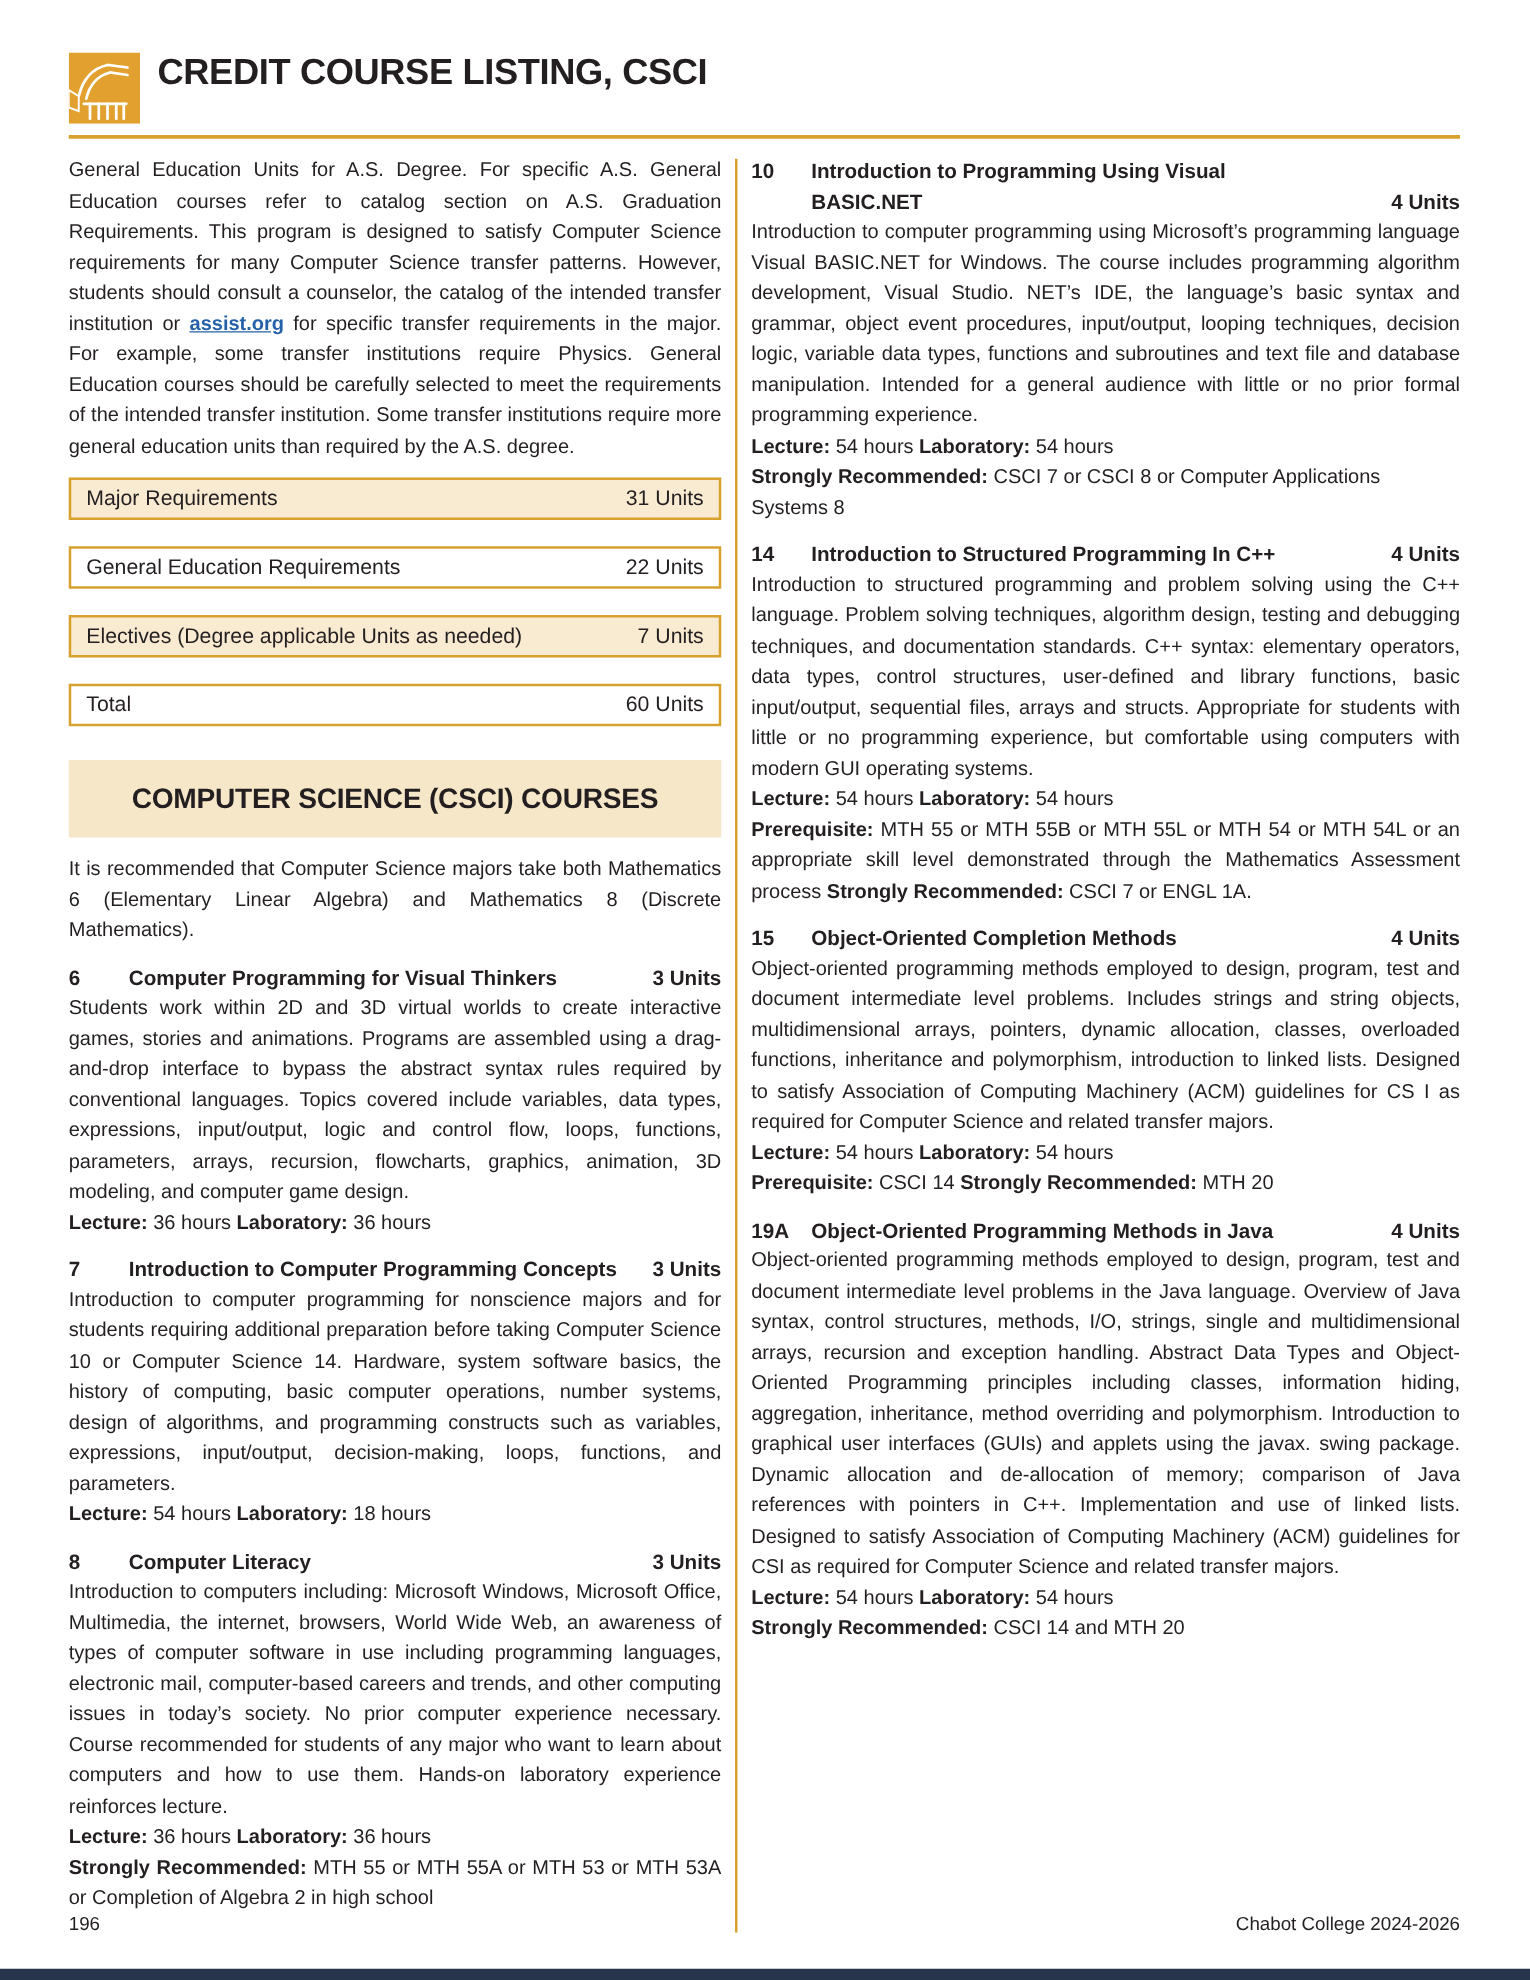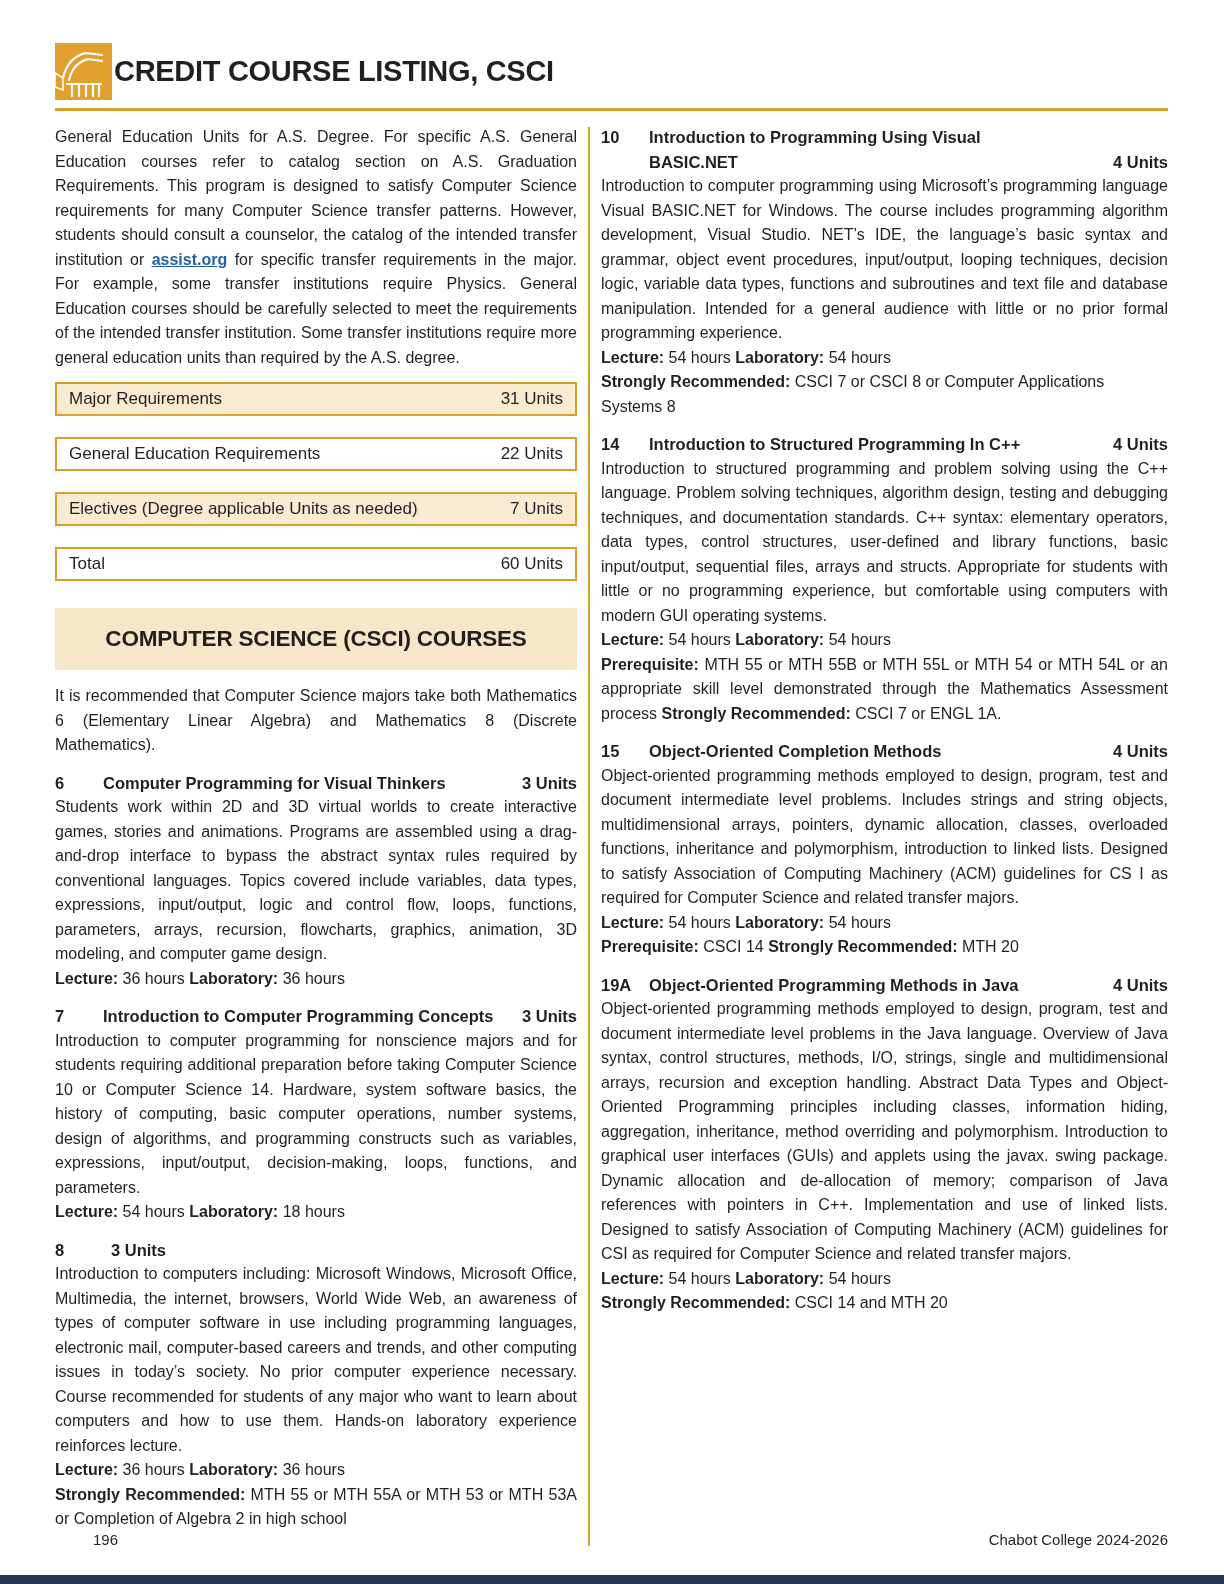--- a/index.html
+++ b/index.html
@@ -4,21 +4,21 @@
 <style>
   html,body { margin:0; padding:0; background:#e8e8e8; }
   .page {
     width:1224px; height:1584px; position:relative; background:#ffffff;
     font-family:"Liberation Sans","DejaVu Sans",sans-serif; color:#231F20;
     overflow:hidden; margin:0 auto;
   }
   .inner { padding:42px 56px 0 55px; }
 
   
-  .hdr { display:flex; align-items:center; height:58px; }
+  .hdr { display:flex; gap:12px; height:58px; }
   .logo { width:57px; height:57px; flex:none; }
   .hdr-title { font-size:29px; font-weight:700; letter-spacing:-0.3px; padding-left:2px; }
   .rule { height:3px; background:#D7A12E; margin-top:8px; }
 
   
   .columns { position:relative; display:grid; grid-template-columns:522px 1fr; column-gap:24px; margin-top:14px; }
   .divider { position:absolute; left:533px; top:2px; bottom:-14px; width:2px; background:#D7A12E; }
 
   p { margin:0; font-size:16px; line-height:24.5px; }
   .just { text-align:justify; }
@@ -37,21 +37,21 @@
 
   
   .course { margin-top:13px; }
   .chead { display:flex; font-weight:700; font-size:16.5px; line-height:24.5px; }
   .cnum { width:48px; flex:none; }
   .ctitle { flex:1; }
   .cunits { margin-left:8px; flex:none; }
   .meta { text-align:left; }
 
   
-  .page-num { position:absolute; left:55px; bottom:36px; font-size:15px;margin-left:38px; }
+  .page-num { position:absolute; left:55px; bottom:36px; font-size:15px; }
   .footer-right { position:absolute; right:56px; bottom:36px; font-size:15px; }
   .footer-bar { position:absolute; left:0; right:0; bottom:0; height:9px; background:#26354C; }
 </style>
 </head>
 <body>
 
 <div class="page">
   <div class="inner">
 
     <div class="hdr">
@@ -117,20 +117,21 @@
                 <span class="cnum">7</span>
                 <span class="ctitle">Introduction to Computer Programming Concepts</span>
                 <span class="cunits">3 Units</span>
               </div>
               <p class="just"><span>Introduction to computer programming for nonscience majors and for students requiring additional preparation before taking Computer Science 10 or Computer Science 14. Hardware, system software basics, the history of computing, basic computer operations, number systems, design of algorithms, and programming constructs such as variables, expressions, input/output, decision-making, loops, functions, and parameters.</span></p>
               <p class="meta"><b>Lecture:</b><span> 54 hours </span><b>Laboratory:</b><span> 18 hours</span></p>
             </section>
             <section class="course">
               <div class="chead">
                 <span class="cnum">8</span>
+                <span class="ctitle">Computer Literacy</span>
                 <span class="cunits">3 Units</span>
               </div>
               <p class="just"><span>Introduction to computers including: Microsoft Windows, Microsoft Office, Multimedia, the internet, browsers, World Wide Web, an awareness of types of computer software in use including programming languages, electronic mail, computer-based careers and trends, and other computing issues in today’s society. No prior computer experience necessary. Course recommended for students of any major who want to learn about computers and how to use them. Hands-on laboratory experience reinforces lecture.</span></p>
               <p class="meta"><b>Lecture:</b><span> 36 hours </span><b>Laboratory:</b><span> 36 hours</span></p>
               <p class="just"><b>Strongly Recommended:</b><span> MTH 55 or MTH 55A or MTH 53 or MTH 53A or Completion of Algebra 2 in high school</span></p>
             </section>
           </div>
       </div>
 
       <div class="col" style="margin-top:-13px;">

